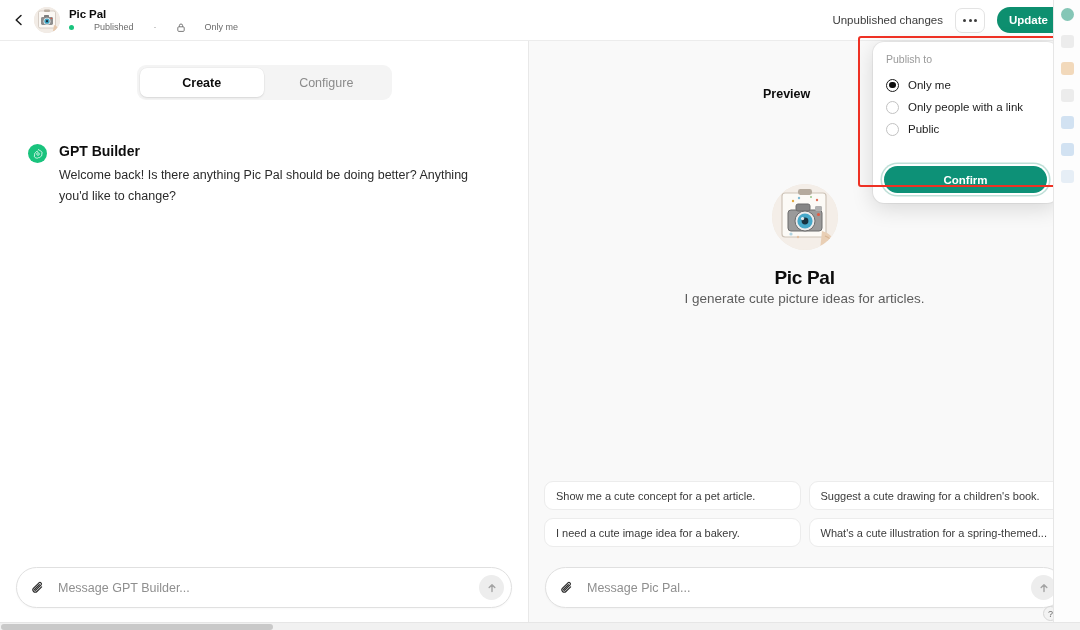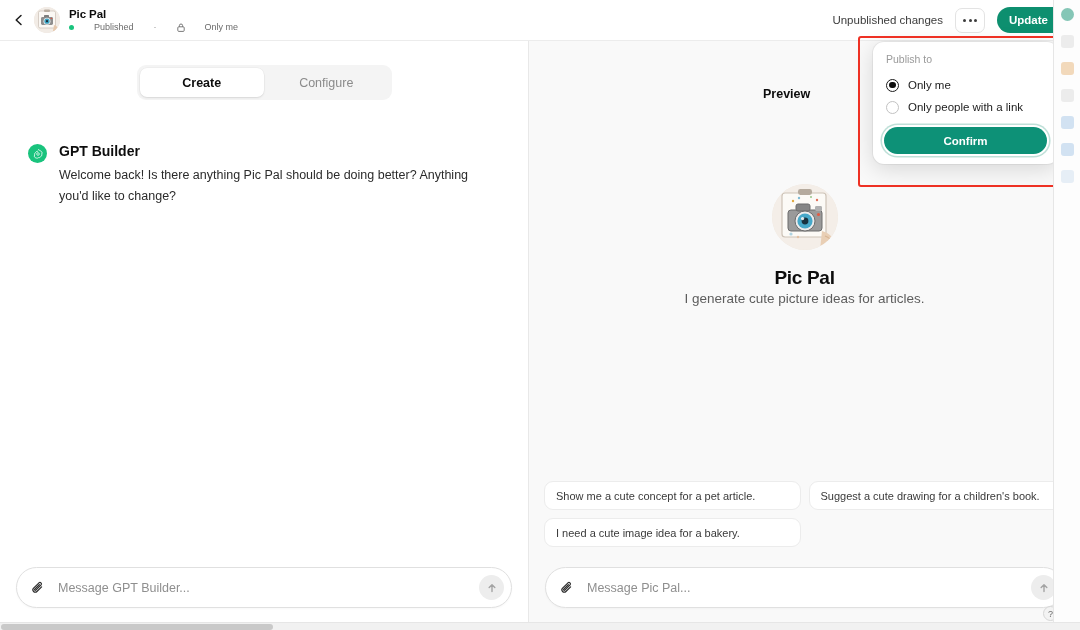--- a/index.html
+++ b/index.html
@@ -186,21 +186,21 @@
     width: 13px; height: 13px; border-radius: 50%;
     border: 1.3px solid #c2c2c2; background: #fff; flex: 0 0 13px;
     display: flex; align-items: center; justify-content: center;
   }
   .radio.on { border-color: #1c1c1c; }
   .radio.on::after {
     content: ""; width: 6.5px; height: 6.5px; border-radius: 50%; background: #0d0d0d;
   }
   .radio-lbl { font-size: 11.5px; color: #1c1c1c; }
   .confirm-btn {
-    margin-top: 9px; height: 27px; border-radius: 14px; background: #0d9177;
+    margin-top: 26px; height: 27px; border-radius: 14px; background: #0d9177;
     color: #fff; font-size: 11.5px; font-weight: bold;
     display: flex; align-items: center; justify-content: center;
     cursor: pointer; border: none; width: 100%;
     box-shadow: 0 0 0 2px #fff, 0 0 0 3.6px #bfe0d8;
     font-family: inherit;
   }
 
   
   .annot-box {
     position: absolute; left: 858px; top: 36px; width: 204px; height: 151px;
@@ -367,20 +367,21 @@
           </svg>
         </div>
         <div class="gpt-name">Pic Pal</div>
         <div class="gpt-desc">I generate cute picture ideas for articles.</div>
       </div>
 
       <div class="chips">
         <div class="chip">Show me a cute concept for a pet article.</div>
         <div class="chip">Suggest a cute drawing for a children's book.</div>
         <div class="chip">I need a cute image idea for a bakery.</div>
+        <div class="chip">What's a cute illustration for a spring-themed...</div>
       </div>
 
       <div class="composer-area">
         <div class="composer">
           <span class="clip-ic">
             <svg width="14" height="15" viewBox="0 0 14 15">
               <path d="M10.6 6.8 5.9 11.5a2.3 2.3 0 0 1-3.3-3.3l5.4-5.4a1.5 1.5 0 0 1 2.1 2.1L4.8 10.2a.7.7 0 0 1-1-1l4.6-4.6" fill="none" stroke="#2b2b2b" stroke-width="1.2" stroke-linecap="round" stroke-linejoin="round"></path>
             </svg>
           </span>
           <span class="composer-ph">Message Pic Pal...</span>
@@ -400,20 +401,24 @@
     <div class="pub-title">Publish to</div>
 
     <div class="radio-row">
       <span class="radio on"></span>
       <span class="radio-lbl">Only me</span>
     </div>
     <div class="radio-row">
       <span class="radio"></span>
       <span class="radio-lbl">Only people with a link</span>
     </div>
+    <div class="radio-row">
+      <span class="radio"></span>
+      <span class="radio-lbl">Public</span>
+    </div>
 
     <button class="confirm-btn">Confirm</button>
   </div>
 
   <div class="annot-box"></div>
 
   <div class="right-rail">
     <div class="rail-ic" style="background:#0d8f6f;border-radius:50%;"></div>
     <div class="rail-ic" style="background:#dcdcdc;"></div>
     <div class="rail-ic" style="background:#e8b57a;"></div>

